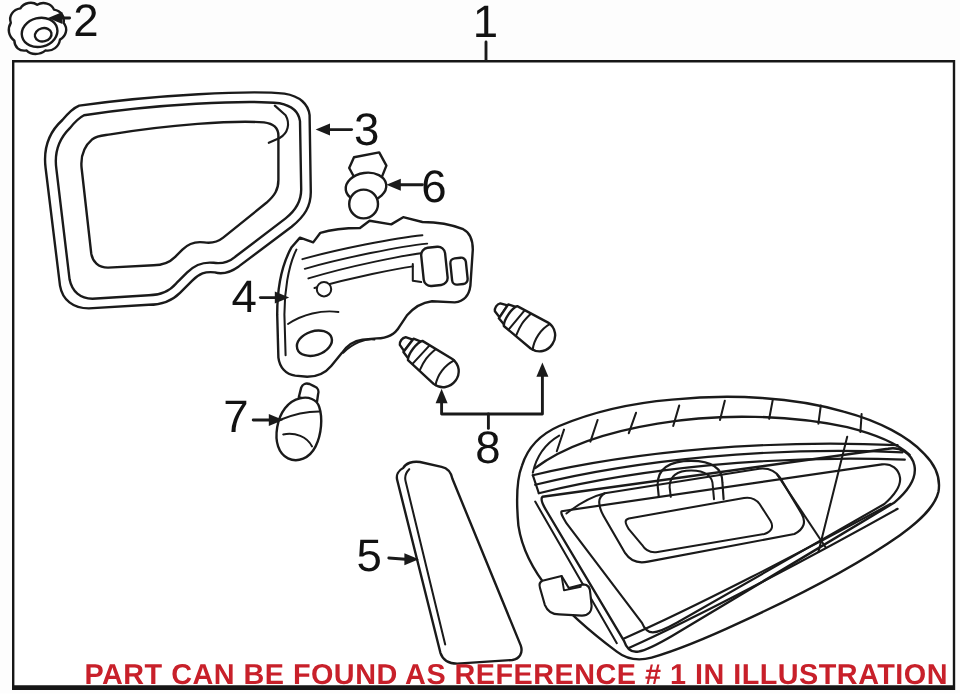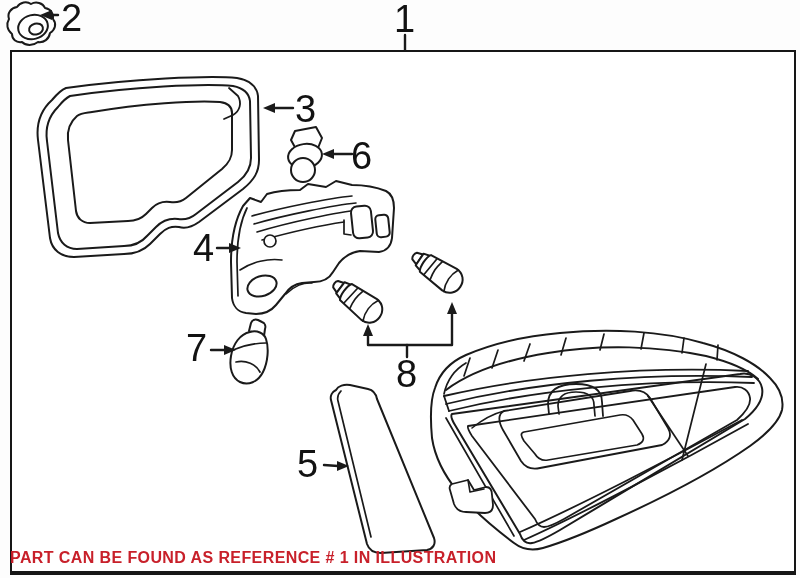--- a/index.html
+++ b/index.html
@@ -13,22 +13,22 @@
     border:2px solid #161616;border-bottom-width:4px;background:#ffffff;
   }
   svg.art{position:absolute;left:0;top:0;z-index:2;}
   .callout{
     position:absolute;z-index:3;
     font-size:38px;font-weight:400;line-height:1;color:#121212;
     user-select:none;
   }
   .footer-note{
     position:absolute;z-index:4;left:10px;top:549px;width:780px;
-    text-align:left;
-    font-size:16px;font-weight:700;letter-spacing:0.4px;
+    text-align:right;
+    font-size:24px;font-weight:700;letter-spacing:0.4px;
     color:#c8202a;
   }
   path,ellipse,circle,rect,line,polyline{vector-effect:non-scaling-stroke;}
 </style>
 </head>
 <body>
 
 <div class="frame"></div>
 
 <svg class="art" width="800" height="578" viewBox="0 0 800 578" fill="none" stroke="#1a1a1a" stroke-width="2" stroke-linecap="round" stroke-linejoin="round">

